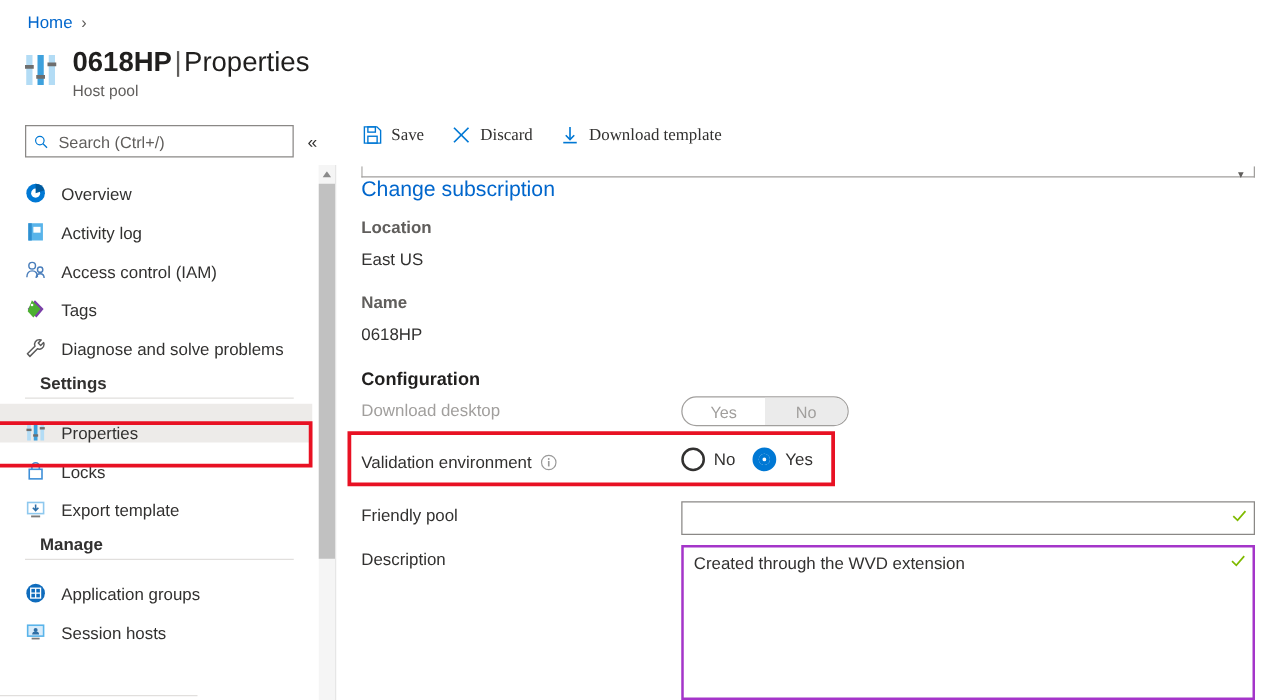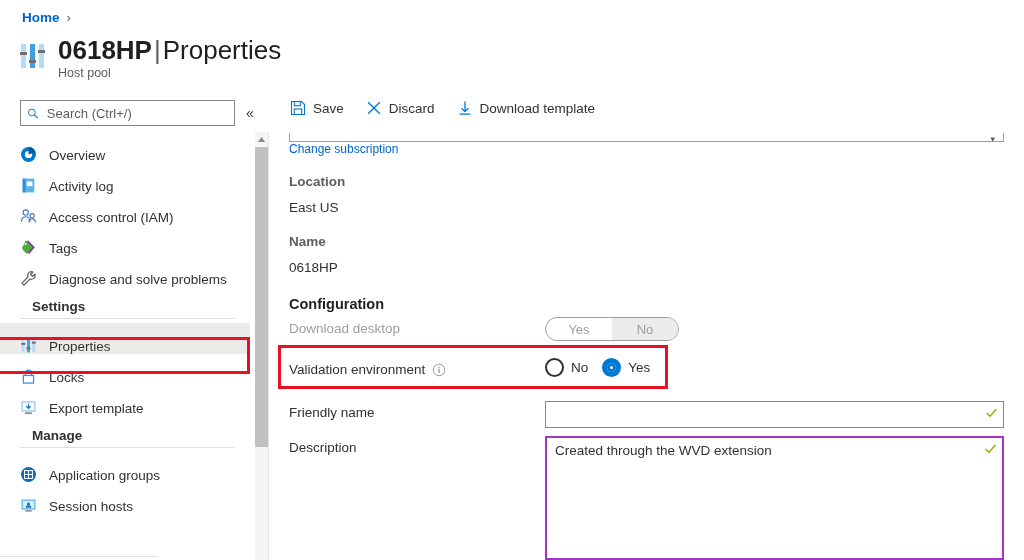--- a/index.html
+++ b/index.html
@@ -11,31 +11,31 @@
     font-family: "Liberation Sans", sans-serif;
     color: #323130;
   }
   .page { position: relative; width: 1024px; height: 560px; background:#fff; }
 
   
   .breadcrumb {
     position: absolute; left: 22px; top: 10px;
     font-size: 13.5px; display: flex; align-items: center; gap: 7px;
   }
-  .breadcrumb .crumb-link { color: #0066cc; cursor: pointer; font-weight: bold; }
+  .breadcrumb .crumb-link { color: #0066cc; cursor: pointer; }
   .breadcrumb .crumb-sep { color: #605e5c; font-size: 13px; }
 
   
   .title-row {
     position: absolute; left: 18px; top: 36px;
     display: flex; align-items: flex-start; gap: 10px;
   }
   .hp-icon { width: 30px; height: 30px; margin-top: 5px; flex: none; }
   .title-text h1 {
-    margin: 0; font-size: 26px; font-weight: 400; color: #201f1e;
+    margin: 0; font-size: 22px; font-weight: 400; color: #201f1e;
     line-height: 28px; letter-spacing: 0;
   }
   .title-text h1 .bold { font-weight: 700; }
   .title-text h1 .bar { color: #605e5c; font-weight: 300; padding: 0 2px;}
   .subtitle { font-size: 12.5px; color: #605e5c; margin-top: 2px; }
 
   
   .search-wrap {
     position: absolute; left: 20px; top: 100px;
     width: 215px; height: 26px;
@@ -91,42 +91,42 @@
     background: #e6e6e6;
   }
   .bottom-left-rule {
     position: absolute; left: 0; top: 556px; width: 158px; height: 1px;
     background: #e1dfdd;
   }
 
   
   .cmdbar {
     position: absolute; left: 290px; top: 100px;
-    display: flex; align-items: flex-end; gap: 22px;
+    display: flex; align-items: flex-end; gap: 22px; font-family: Liberation Serif, serif;
   }
   .cmd {
     display: flex; align-items: center; gap: 7px;
     font-size: 13.5px; color: #323130; cursor: pointer;
   }
   .cmd svg { display:block; }
 
   
   .content {
     position: absolute; left: 289px; top: 133px; width: 735px; height: 427px;
     overflow: hidden;
   }
   .cutoff-field {
     position: absolute; left: 0; top: 0; width: 715px; height: 9px;
     border: 1px solid #a19f9d; border-top: 0; background: #fff;
   }
   .cutoff-caret {
     position: absolute; right: 8px; top: 1px; font-size: 9px; color:#605e5c;
   }
   .change-sub {
-    position: absolute; left: 0; top: 141px; font-size: 12px;
+    position: absolute; left: 0; top: 141px; font-size: 17px;
     color: #0066cc; cursor: pointer;
   }
 
   .field-label { font-size: 13.5px; color: #605e5c; font-weight: bold; }
   .field-value { font-size: 13.5px; color: #323130; }
   .section-title { font-size: 14.5px; font-weight: 700; color: #201f1e; }
 
   .abs { position: absolute; }
 
   
@@ -403,21 +403,21 @@
       <div class="radio">
         <span class="dot"></span>
         <span class="rlabel">No</span>
       </div>
       <div class="radio checked">
         <span class="dot"></span>
         <span class="rlabel">Yes</span>
       </div>
     </div>
 
-    <div class="abs field-value" style="left:0; top:272px">Friendly name</div>
+    <div class="abs field-value" style="left:0; top:272px">Friendly pool</div>
     <div class="tinput inp-friendly">
       <div class="inner"></div>
       <div class="check">
         <svg width="13" height="13" viewBox="0 0 16 16">
           <path d="M2 8.6 L6.2 12.6 L14 3.6" fill="none" stroke="#7fba00" stroke-width="1.7"></path>
         </svg>
       </div>
     </div>
 
     <div class="abs field-value" style="left:0; top:307px">Description</div>

